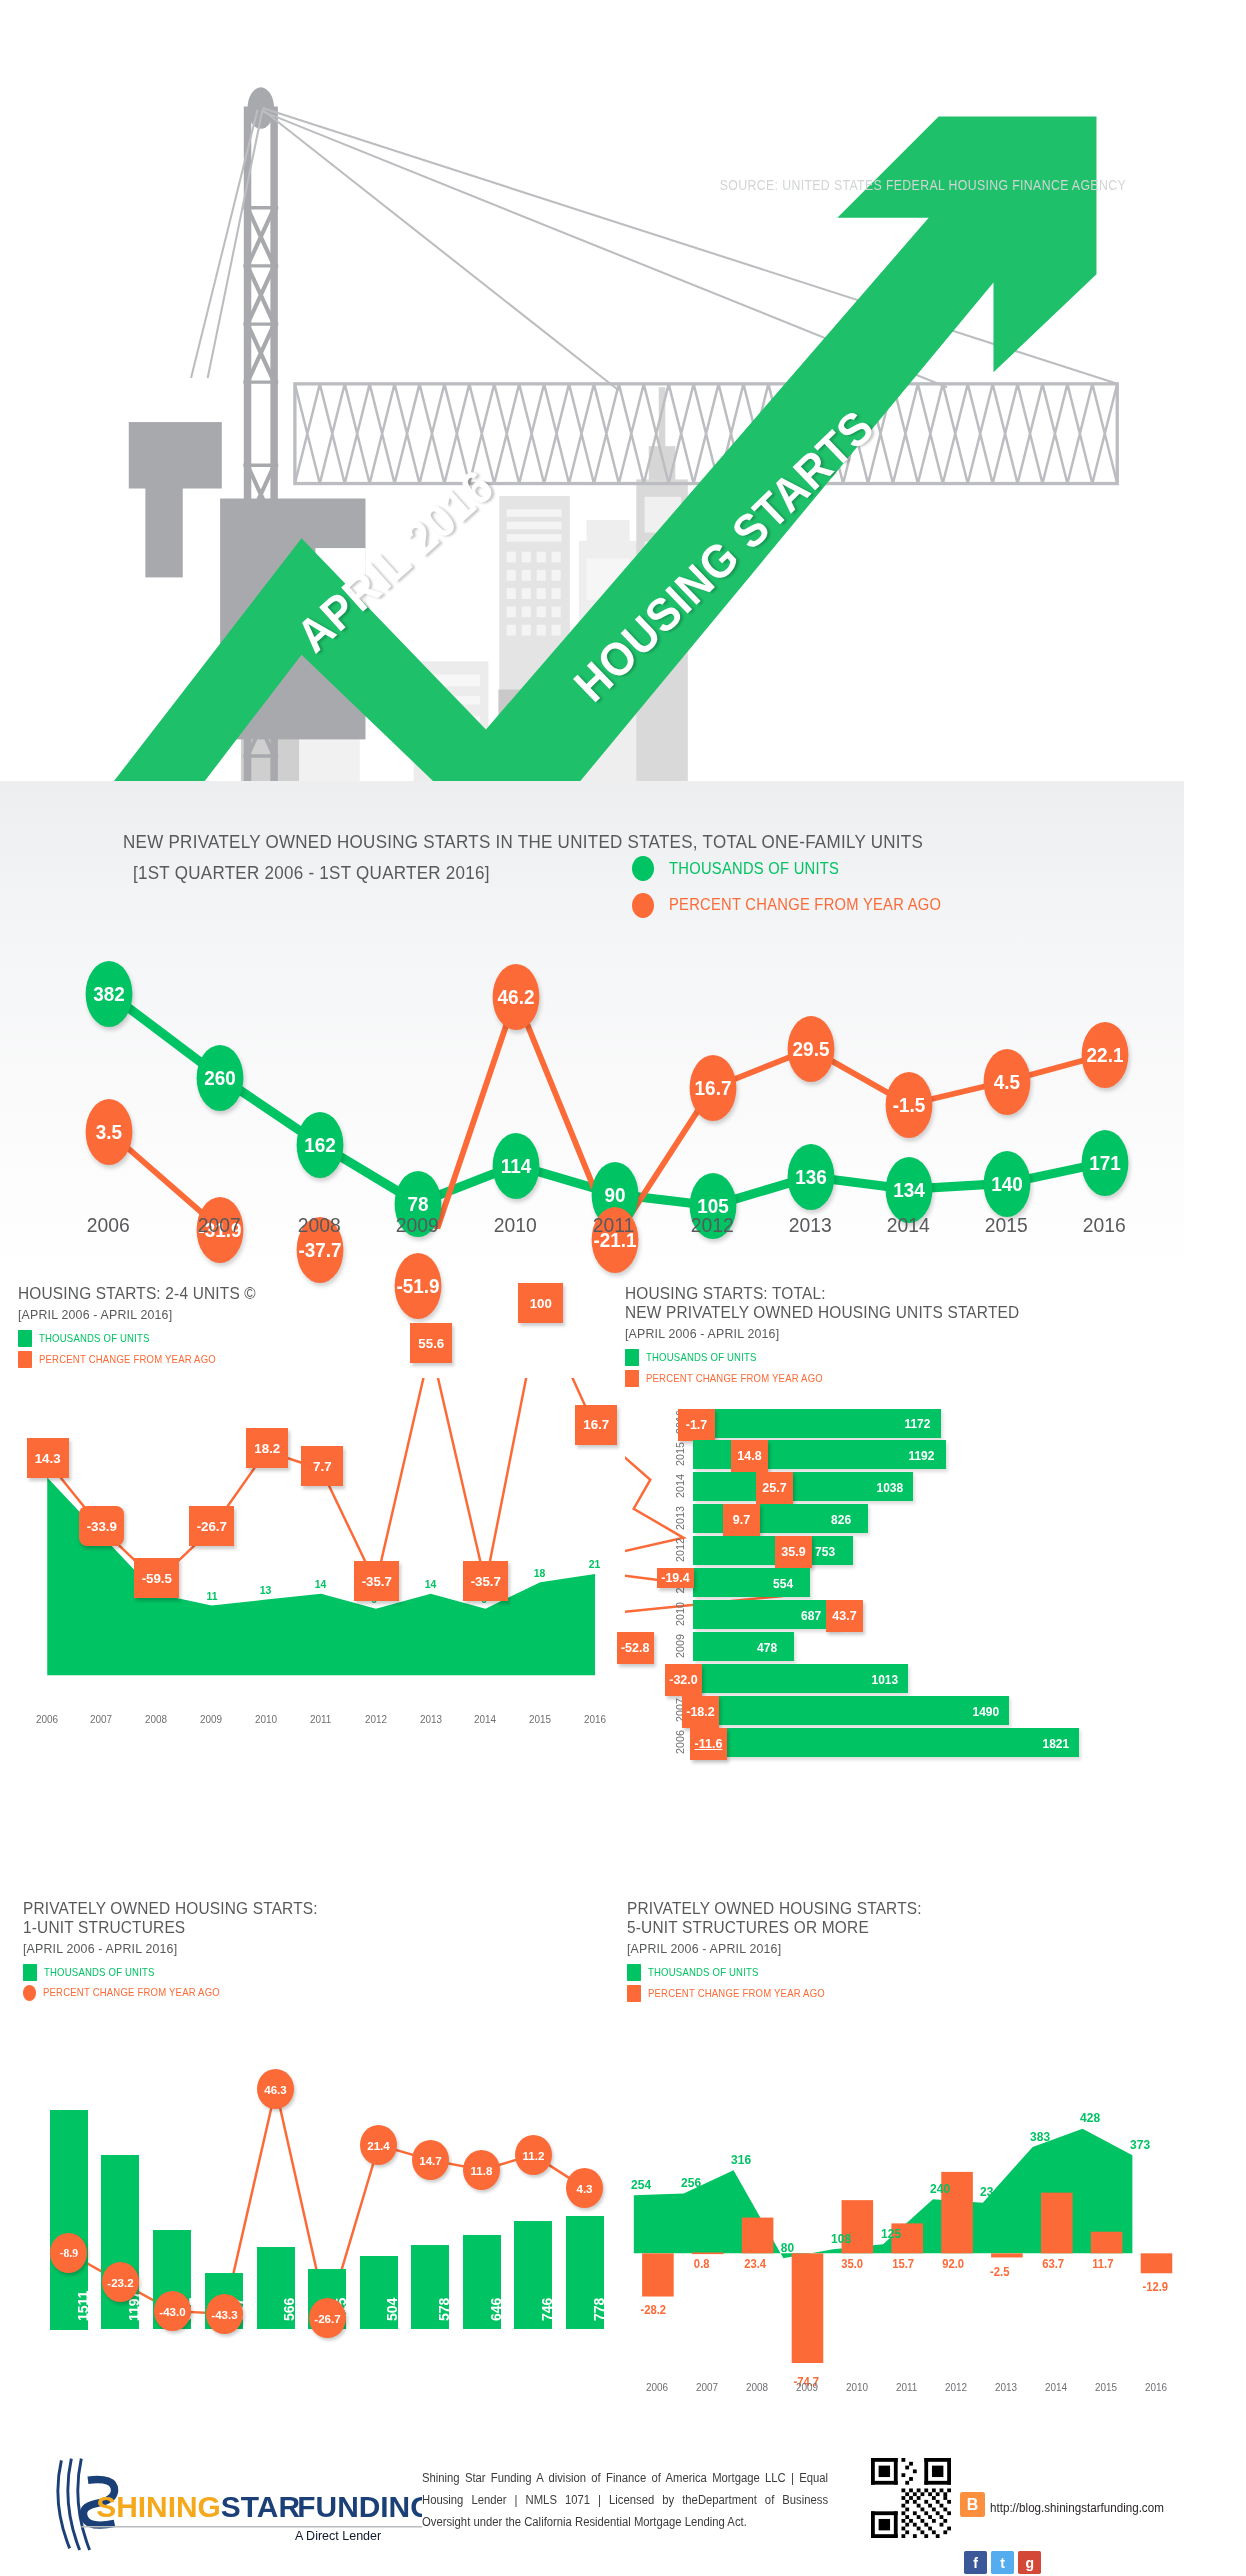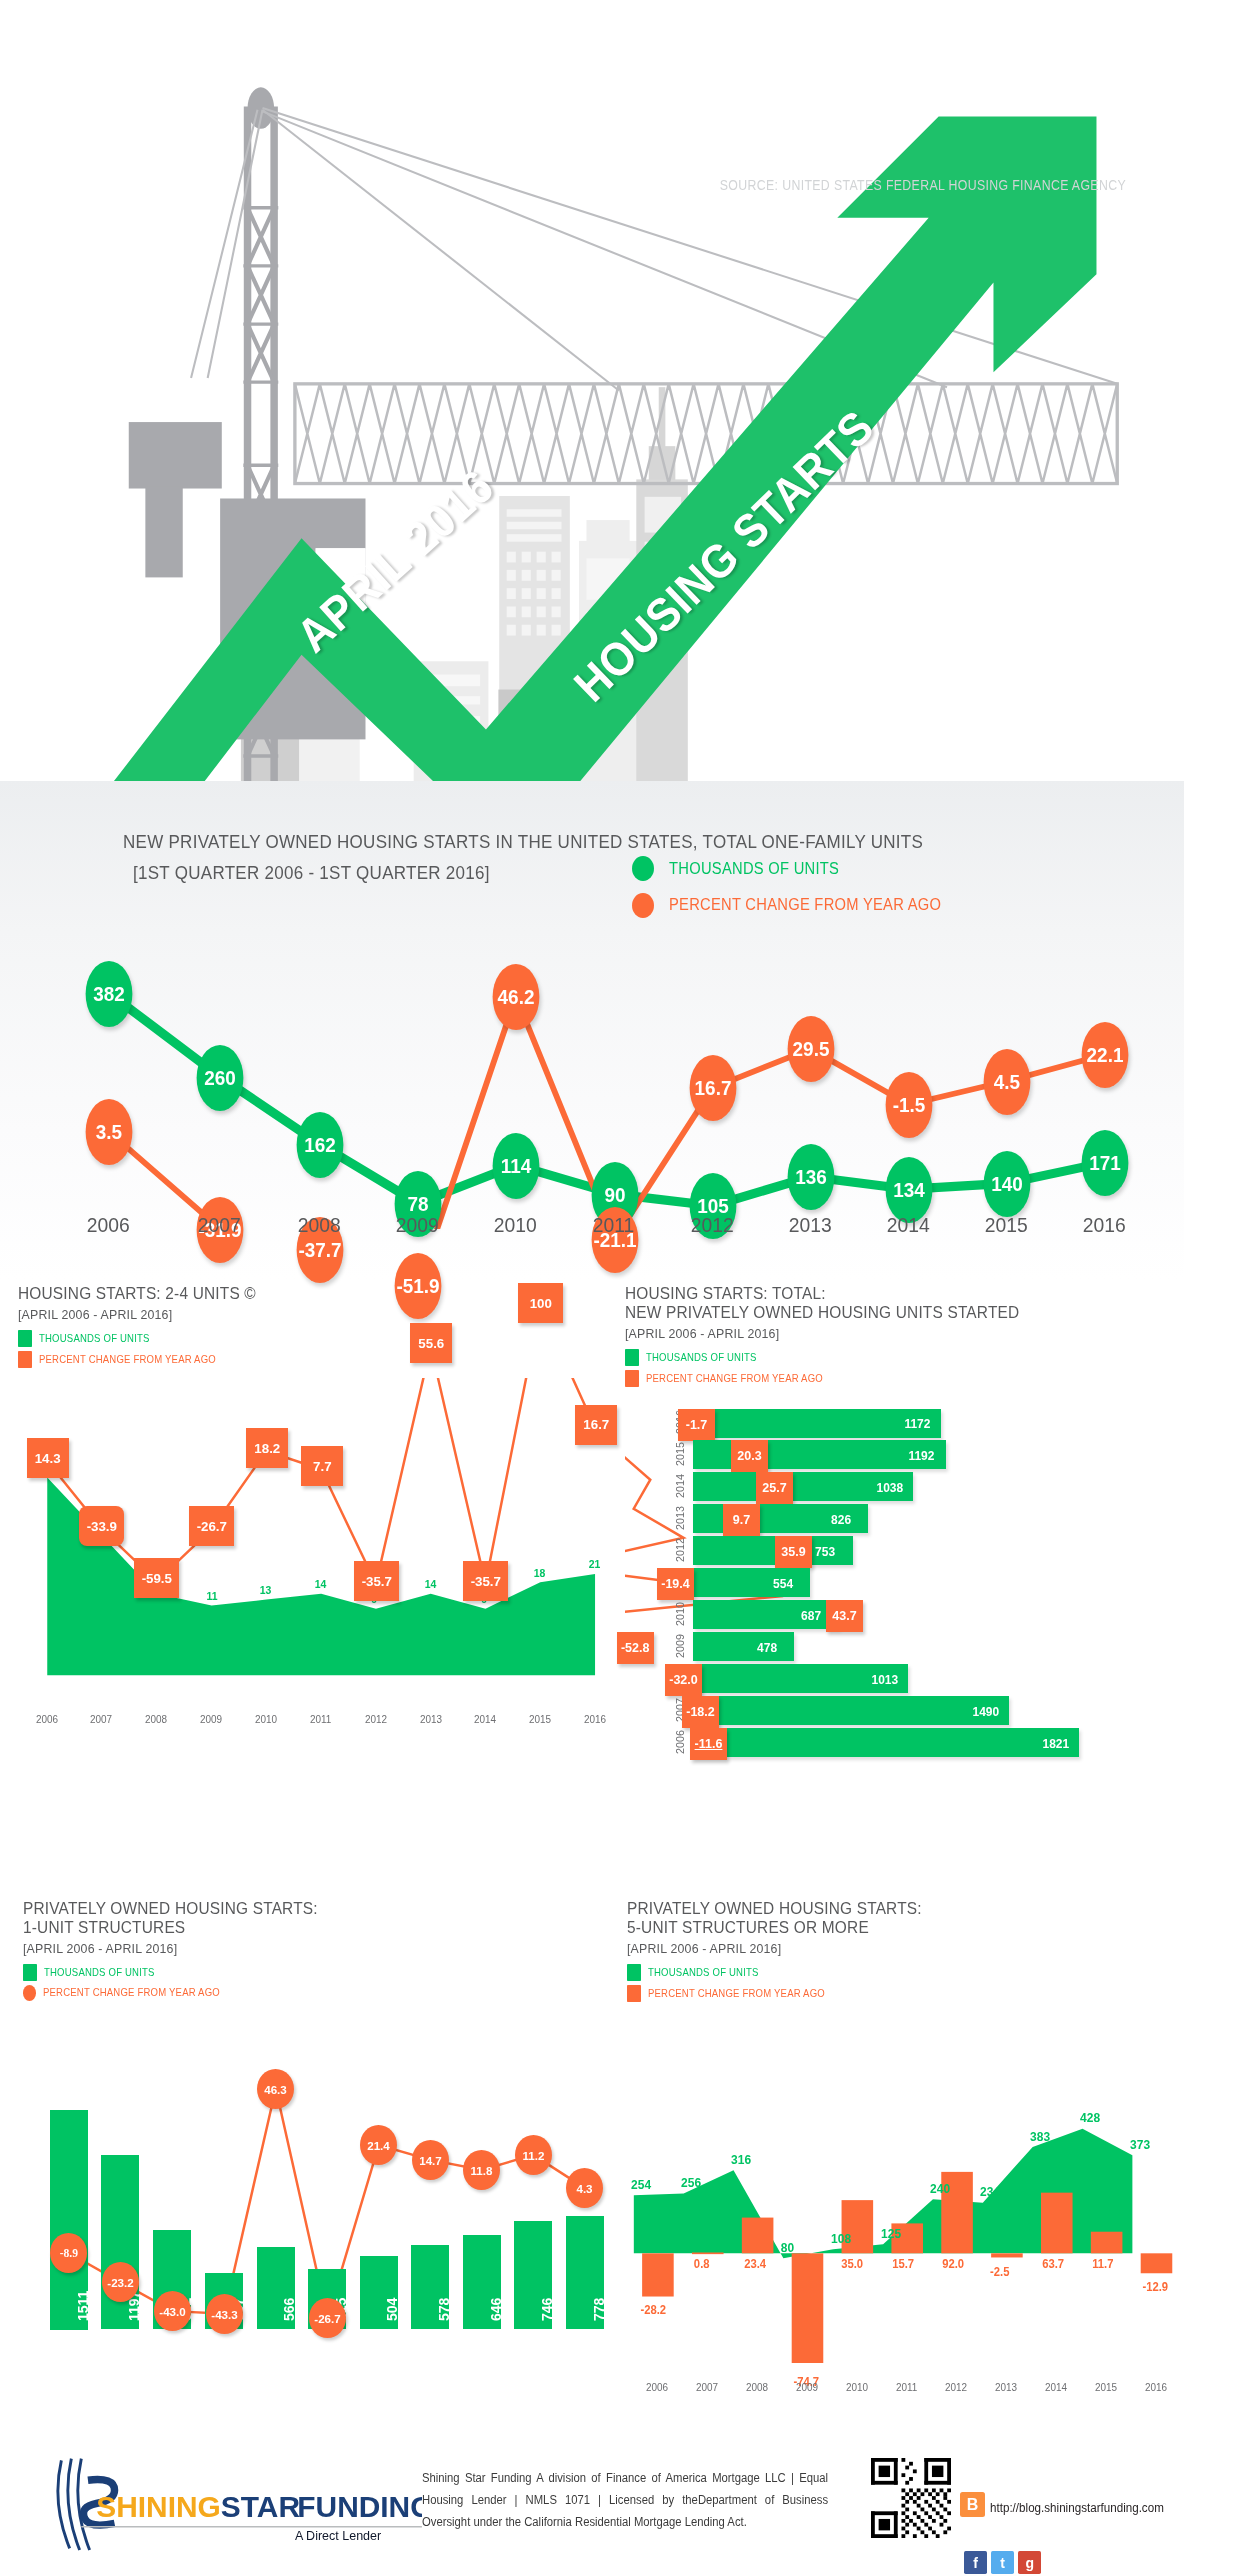--- a/index.html
+++ b/index.html
@@ -538,37 +538,37 @@
         <polyline fill="none" stroke="#fc6a37" stroke-width="3" points="-18,22 -10,55 30,90 10,125 70,160 -86,195 190,230 -160,265 -62,300 -25,335 -15,370"></polyline>
       </svg>
       <div id="total-bars">
           <span class="ylab-rot" style="left: 38px; top: 10.8px; width: 33px; text-align: center;">2016</span>
           <div style="position: absolute; left: 68px; top: 3.3px; height: 29px; width: 248px; background: rgb(0, 195, 99); box-shadow: rgba(0, 0, 0, 0.13) 1.7px 2.5px 3.3px;"></div>
           <span class="vlabel w" style="left: 278px; top: 10.8px; font-size: 13.3px;">1172</span>
           <div class="box" style="left: 53px; top: 3.3px; width: 37px; height: 32px; font-size: 12.5px;">-1.7</div>
           <span class="ylab-rot" style="left: 38px; top: 43px; width: 33px; text-align: center;">2015</span>
           <div style="position: absolute; left: 68px; top: 35px; height: 29px; width: 253px; background: rgb(0, 195, 99); box-shadow: rgba(0, 0, 0, 0.13) 1.7px 2.5px 3.3px;"></div>
           <span class="vlabel w" style="left: 282px; top: 43px; font-size: 13.3px;">1192</span>
-          <div class="box" style="left: 106px; top: 35px; width: 37px; height: 32px; font-size: 12.5px;">20.3</div>
+          <div class="box" style="left: 106px; top: 35px; width: 37px; height: 32px; font-size: 12.5px;">14.8</div>
           <span class="ylab-rot" style="left: 38px; top: 75px; width: 33px; text-align: center;">2014</span>
           <div style="position: absolute; left: 68px; top: 67px; height: 29px; width: 220px; background: rgb(0, 195, 99); box-shadow: rgba(0, 0, 0, 0.13) 1.7px 2.5px 3.3px;"></div>
           <span class="vlabel w" style="left: 250px; top: 75px; font-size: 13.3px;">1038</span>
           <div class="box" style="left: 131px; top: 67px; width: 37px; height: 32px; font-size: 12.5px;">25.7</div>
           <span class="ylab-rot" style="left: 38px; top: 107px; width: 33px; text-align: center;">2013</span>
           <div style="position: absolute; left: 68px; top: 99px; height: 29px; width: 175px; background: rgb(0, 195, 99); box-shadow: rgba(0, 0, 0, 0.13) 1.7px 2.5px 3.3px;"></div>
           <span class="vlabel w" style="left: 205px; top: 107px; font-size: 13.3px;">826</span>
           <div class="box" style="left: 98px; top: 99px; width: 37px; height: 32px; font-size: 12.5px;">9.7</div>
           <span class="ylab-rot" style="left: 38px; top: 139px; width: 33px; text-align: center;">2012</span>
           <div style="position: absolute; left: 68px; top: 131px; height: 29px; width: 160px; background: rgb(0, 195, 99); box-shadow: rgba(0, 0, 0, 0.13) 1.7px 2.5px 3.3px;"></div>
           <span class="vlabel w" style="left: 189px; top: 139px; font-size: 13.3px;">753</span>
           <div class="box" style="left: 150px; top: 131px; width: 37px; height: 32px; font-size: 12.5px;">35.9</div>
           <span class="ylab-rot" style="left: 38px; top: 171px; width: 33px; text-align: center;">2011</span>
           <div style="position: absolute; left: 68px; top: 163px; height: 29px; width: 117px; background: rgb(0, 195, 99); box-shadow: rgba(0, 0, 0, 0.13) 1.7px 2.5px 3.3px;"></div>
           <span class="vlabel w" style="left: 147px; top: 171px; font-size: 13.3px;">554</span>
-          <div class="box" style="left: 32px; top: 163px; width: 37px; height: 32px; font-size: 12.5px;">-19.4</div>
+          <div class="box" style="left: 32px; top: 163px; width: 37px; height: 20px; font-size: 12.5px;">-19.4</div>
           <span class="ylab-rot" style="left: 38px; top: 203px; width: 33px; text-align: center;">2010</span>
           <div style="position: absolute; left: 68px; top: 195px; height: 29px; width: 146px; background: rgb(0, 195, 99); box-shadow: rgba(0, 0, 0, 0.13) 1.7px 2.5px 3.3px;"></div>
           <span class="vlabel w" style="left: 175px; top: 203px; font-size: 13.3px;">687</span>
           <div class="box" style="left: 201px; top: 195px; width: 37px; height: 32px; font-size: 12.5px;">43.7</div>
           <span class="ylab-rot" style="left: 38px; top: 235px; width: 33px; text-align: center;">2009</span>
           <div style="position: absolute; left: 68px; top: 227px; height: 29px; width: 101px; background: rgb(0, 195, 99); box-shadow: rgba(0, 0, 0, 0.13) 1.7px 2.5px 3.3px;"></div>
           <span class="vlabel w" style="left: 131px; top: 235px; font-size: 13.3px;">478</span>
           <div class="box" style="left: -8.3px; top: 227px; width: 37px; height: 32px; font-size: 12.5px;">-52.8</div>
           <span class="ylab-rot" style="left: 38px; top: 267px; width: 33px; text-align: center;">2008</span>
           <div style="position: absolute; left: 68px; top: 259px; height: 29px; width: 215px; background: rgb(0, 195, 99); box-shadow: rgba(0, 0, 0, 0.13) 1.7px 2.5px 3.3px;"></div>

